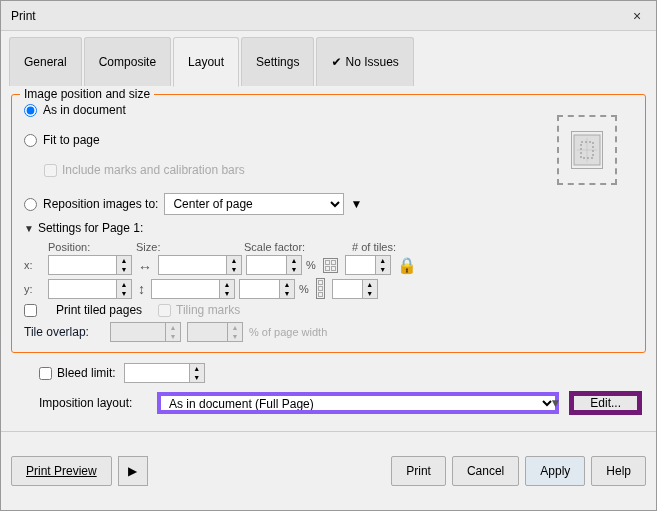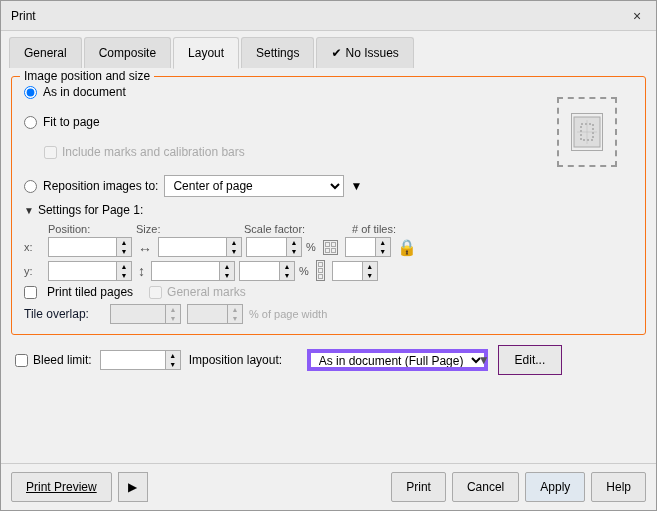--- a/index.html
+++ b/index.html
@@ -48,21 +48,21 @@
       justify-content: center;
       color: #333;
     }
     .tabs {
       display: flex;
       padding: 6px 8px 0 8px;
       background: #f0f0f0;
       gap: 2px;
     }
     .tab {
-      padding: 8px 14px;
+      padding: 17px 14px;
       border: 1px solid #ccc;
       border-bottom: none;
       background: #e0e0e0;
       cursor: pointer;
       font-size: 12px;
       border-radius: 3px 3px 0 0;
       display: flex;
       align-items: center;
       gap: 4px;
       text-align: center;
@@ -208,31 +208,31 @@
     .imposition-label { min-width: 110px; font-size: 12px; }
     .imposition-select {
       height: 22px;
       border: 4px solid #8b5cf6;
       background: white;
       font-size: 12px;
       padding: 0 4px;
       flex: 1;
     }
     .edit-btn {
-      height: 30px;
+      height: 24px;
       padding: 0 16px;
-      border: 1px solid #701a75;
+      border: 5px solid #701a75;
       background: #e8e8e8;
       cursor: pointer;
       font-size: 12px;
     }
     .footer {
       display: flex;
       align-items: center;
-      padding: 8px 10px;
+      padding: 24px 10px;
       border-top: 1px solid #ccc;
       background: #f0f0f0;
       gap: 6px;
     }
     .footer-btn {
       height: 30px;
       padding: 0 14px;
       border: 1px solid #aaa;
       background: #e8e8e8;
       cursor: pointer;
@@ -436,27 +436,27 @@
           <div class="spinbox">
             <input type="text" style="width: 30px; height: 20px; border-top: 1px solid rgb(170, 170, 170); border-bottom: 1px solid rgb(170, 170, 170); border-left: 1px solid rgb(170, 170, 170); border-image: initial; border-right: none; padding: 0px 4px; font-size: 11px; background: white;">
             <div class="spinbox-btns">
               <button>▲</button>
               <button>▼</button>
             </div>
           </div>
         </div>
 
         <div style="display:flex; align-items:center; gap:16px;">
-          <label style="display:flex;align-items:center;gap:10px;">
+          <label style="display:flex;align-items:center;gap:19px;">
             <input type="checkbox" style="">
             <span>Print tiled pages</span>
           </label>
           <label style="display:flex;align-items:center;gap:5px;color:#aaa;">
             <input type="checkbox" disabled="" style="">
-            <span>General marks</span>
+            <span>Tiling marks</span>
           </label>
         </div>
 
         <div style="display:flex;align-items:center;gap:6px;margin-top:5px;">
           <span style="color:#0f172a;font-size:12px;min-width:80px;">Tile overlap:</span>
           <div class="spinbox">
             <input type="text" disabled="" style="width: 55px; height: 20px; border-top: 1px solid rgb(170, 170, 170); border-bottom: 1px solid rgb(170, 170, 170); border-left: 1px solid rgb(170, 170, 170); border-image: initial; border-right: none; padding: 0px 4px; font-size: 11px; background: rgb(232, 232, 232); color: rgb(170, 170, 170);">
             <div class="spinbox-btns">
               <button disabled="">▲</button>
               <button disabled="">▼</button>
@@ -467,21 +467,21 @@
             <div class="spinbox-btns">
               <button disabled="">▲</button>
               <button disabled="">▼</button>
             </div>
           </div>
           <span style="color:#aaa;font-size:11px;">% of page width</span>
         </div>
       </div>
     </div>
 
-    <div style="display:flex;gap:8px;padding:0 4px;">
+    <div style="display:flex;flex-direction:column;gap:8px;padding:0 4px;margin-left:24px;">
 
       <div class="bleed-row">
         <label style="display:flex;align-items:center;gap:5px;">
           <input type="checkbox" style="">
           <span>Bleed limit:</span>
         </label>
         <div class="spinbox">
           <input type="text" style="width: 65px; height: 20px; border-top: 1px solid rgb(170, 170, 170); border-bottom: 1px solid rgb(170, 170, 170); border-left: 1px solid rgb(170, 170, 170); border-image: initial; border-right: none; padding: 0px 4px; font-size: 11px; background: white;">
           <div class="spinbox-btns">
             <button>▲</button>

